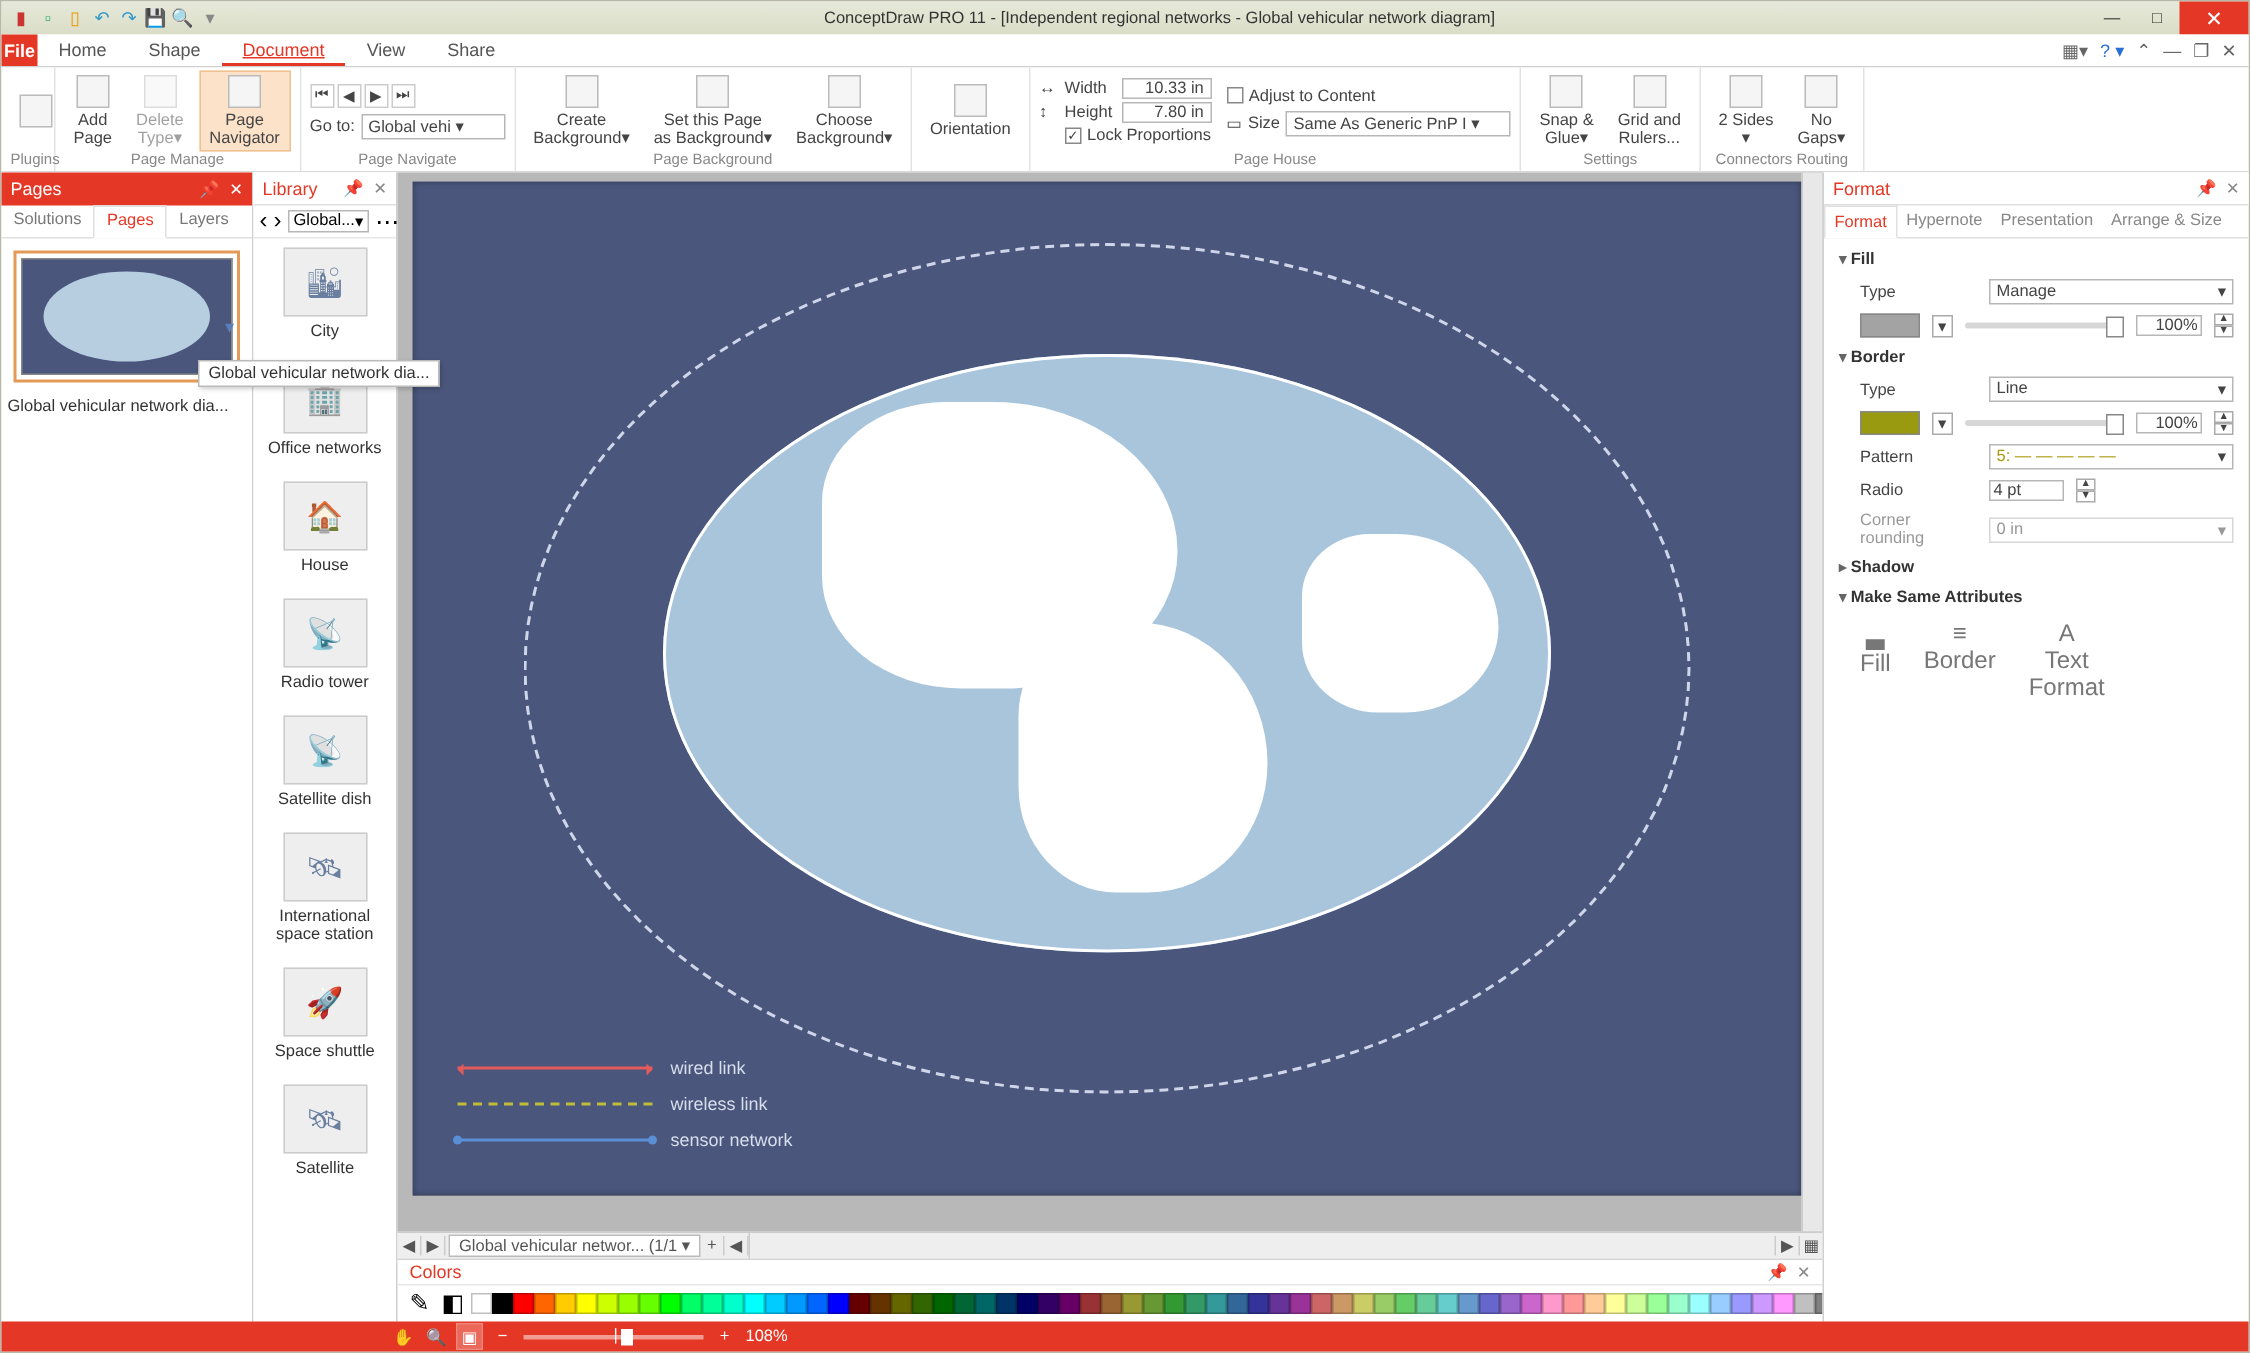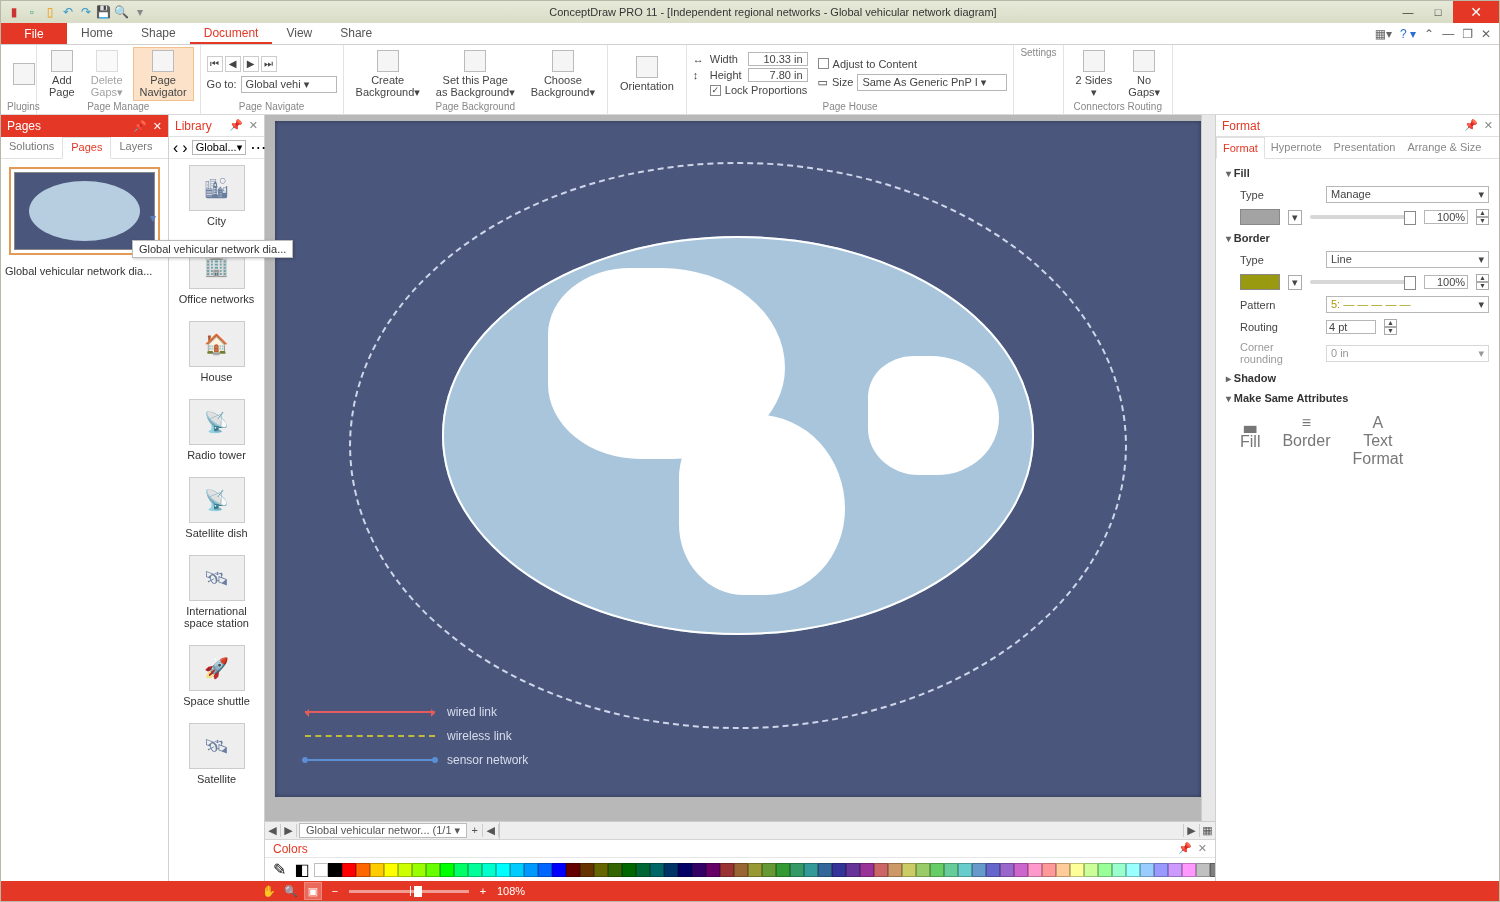--- a/index.html
+++ b/index.html
@@ -10,23 +10,23 @@
 .titlebar { height: 22px; background: linear-gradient(#e6e9d8,#d9ddc7); display: flex; align-items: center; font-size: 11px; color: #333; }
 .qat { display: flex; gap: 4px; padding: 0 6px; align-items: center; }
 .qat span { width: 14px; height: 14px; display: inline-flex; align-items: center; justify-content: center; font-size: 12px; }
 .title-center { flex: 1; text-align: center; }
 .winbtns { display: flex; height: 100%; }
 .winbtn { width: 30px; display: flex; align-items: center; justify-content: center; font-size: 11px; color: #333; }
 .winbtn.close { background: #e43725; color: #fff; width: 46px; font-size: 14px; }
 
 
 .tabs-row { height: 22px; display: flex; align-items: stretch; background: #fff; border-bottom: 1px solid #d0d0d0; font-size: 12px; }
-.file-tab { background: #e43725; color: #fff; width: 66px; display: flex; align-items: center; justify-content: center; }
+.file-tab { background: #e43725; color: #fff; width: 24px; display: flex; align-items: center; justify-content: center; font-weight: bold; }
 .rtab { padding: 0 14px; display: flex; align-items: center; color: #555; border-bottom: 2px solid transparent; }
-.rtab.active { color: #e43725; border-bottom-color: #e43725; }
+.rtab.active { color: #e43725; border-bottom-color: #e43725; text-decoration: underline; }
 .tabs-right { margin-left: auto; display: flex; gap: 8px; padding-right: 8px; align-items: center; color: #666; font-size: 12px; }
 
 
 .ribbon { height: 70px; background: #fff; border-bottom: 1px solid #d9d9d9; display: flex; font-size: 11px; color: #444; }
 .rgroup { border-right: 1px solid #e3e3e3; display: flex; flex-direction: column; padding: 2px 6px 0 6px; }
 .rgroup-body { flex: 1; display: flex; align-items: center; gap: 4px; }
 .rgroup-label { text-align: center; font-size: 10px; color: #888; padding-bottom: 2px; }
 .rbtn { display: flex; flex-direction: column; align-items: center; justify-content: center; padding: 2px 6px; gap: 2px; text-align: center; line-height: 1.1; cursor: default; }
 .rbtn.active { background: #fce2c9; border: 1px solid #f0c090; }
 .rbtn .ico { width: 22px; height: 22px; border: 1px solid #bbb; background: #f5f5f5; position: relative; }
@@ -182,21 +182,21 @@
     <div class="rgroup">
       <div class="rgroup-body">
         <div class="rbtn">
             <span class="ico"></span>
             <span style="white-space:pre">Add
 Page</span>
           </div>
         <div class="rbtn" style="opacity:.5">
             <span class="ico"></span>
             <span style="white-space:pre">Delete
-Gaps▾</span>
+Type▾</span>
           </div>
         <div class="rbtn active">
             <span class="ico"></span>
             <span style="white-space:pre">Page
 Navigator</span>
           </div>
       </div>
       <div class="rgroup-label">Page Manage</div>
     </div>
     <div class="rgroup">
@@ -270,20 +270,32 @@
             <span>Size</span>
             <span class="goto-sel" style="width:150px">
                 <span>Same As Generic PnP I ▾</span>
               </span>
           </div>
         </div>
       </div>
       <div class="rgroup-label">Page House</div>
     </div>
     <div class="rgroup">
+      <div class="rgroup-body">
+        <div class="rbtn">
+            <span class="ico"></span>
+            <span style="white-space:pre">Snap &amp;
+Glue▾</span>
+          </div>
+        <div class="rbtn">
+            <span class="ico"></span>
+            <span style="white-space:pre">Grid and
+Rulers...</span>
+          </div>
+      </div>
       <div class="rgroup-label">Settings</div>
     </div>
     <div class="rgroup">
       <div class="rgroup-body">
         <div class="rbtn">
             <span class="ico"></span>
             <span style="white-space:pre">2 Sides
 ▾</span>
           </div>
         <div class="rbtn">
@@ -548,21 +560,21 @@
             </span>
           </div>
         <div class="frow">
             <label>Pattern</label>
             <span class="fsel">
               <span style="color:#aa9a10">5: — — — — —</span>
               <span>▾</span>
             </span>
           </div>
         <div class="frow">
-            <label>Routing</label>
+            <label>Radio</label>
             <span class="finp" style="width:50px;text-align:left">4 pt</span>
             <span class="spin">
               <span>▲</span>
               <span>▼</span>
             </span>
           </div>
         <div class="frow" style="opacity:.55">
             <label>Corner rounding</label>
             <span class="fsel">
               <span>0 in</span>

